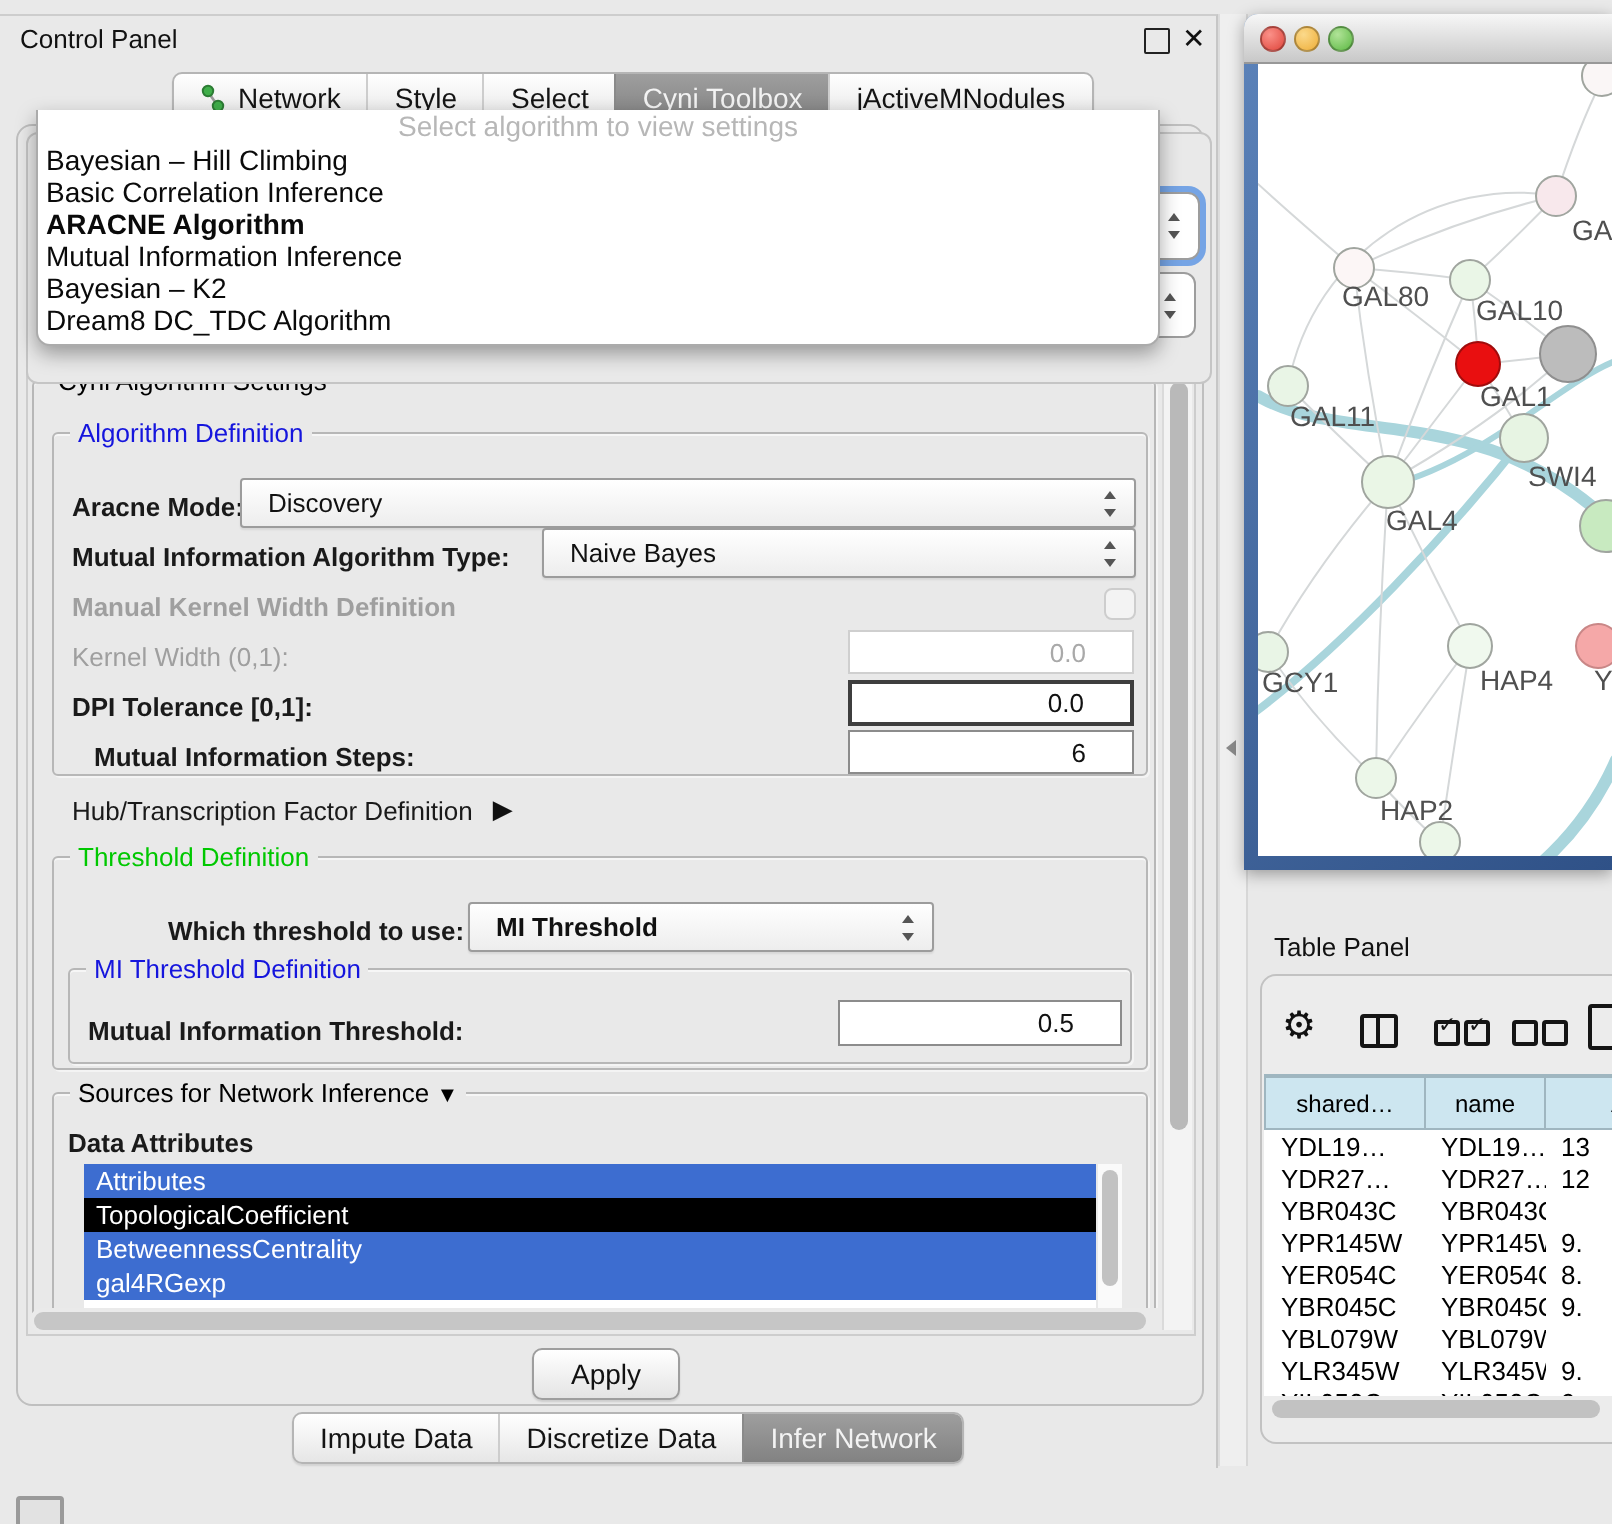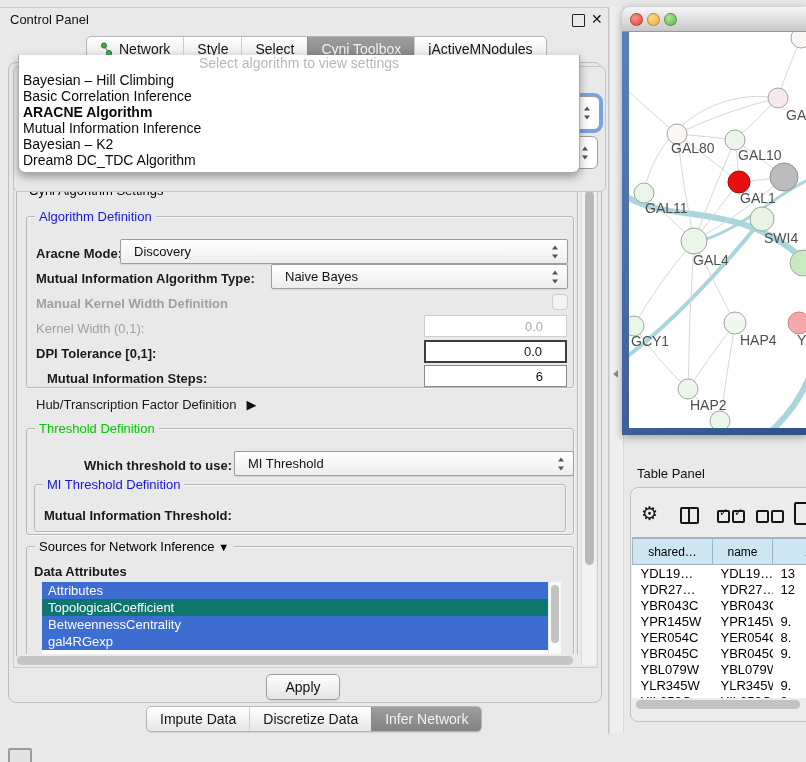--- a/index.html
+++ b/index.html
@@ -173,39 +173,40 @@
 
   <div class="abs" style="left:36px;top:397px;z-index:1;display:flex;align-items:center;">
     <span class="lbl">Hub/Transcription Factor Definition</span>
     <span style="margin-left:10px;font-size:13px;color:#111;">▶</span>
   </div>
 
   <div class="gb" style="left:26px;top:428px;width:546px;height:105px;z-index:1;">
     <span class="lg green">Threshold Definition</span>
   </div>
   <div class="abs lbl b" style="left:84px;top:458px;z-index:1;">Which threshold to use:</div>
-  <div class="combo" style="left:234px;top:451px;width:340px;height:25px;box-sizing:border-box;z-index:1;">
+  <div class="combo" style="left:234px;top:451px;width:233px;height:25px;box-sizing:border-box;z-index:1;font-weight:bold;">
     <span>MI Threshold</span>
     <span class="spin"></span>
   </div>
   <div class="gb" style="left:34px;top:484px;width:530px;height:46px;z-index:1;">
     <span class="lg blue">MI Threshold Definition</span>
   </div>
   <div class="abs lbl b" style="left:44px;top:508px;z-index:1;">Mutual Information Threshold:</div>
+  <div class="field" style="left:419px;top:500px;width:142px;height:23px;box-sizing:border-box;z-index:1;">0.5</div>
 
   <div class="gb" style="left:26px;top:546px;width:546px;height:112px;z-index:1;">
     <span class="lg">
       <span>Sources for Network Inference</span>
       <span style="font-size:11px;">▼</span>
     </span>
   </div>
   <div class="abs lbl b" style="left:34px;top:564px;z-index:1;">Data Attributes</div>
   <div id="attr-list" class="abs" style="left:42px;top:582px;width:506px;height:73px;overflow:hidden;background:#fff;z-index:1;">
       <div class="attr-item" style="background: rgb(61, 109, 208);">Attributes</div>
-      <div class="attr-item" style="background: #0f766e;">TopologicalCoefficient</div>
+      <div class="attr-item" style="background: #000000;">TopologicalCoefficient</div>
       <div class="attr-item" style="background: rgb(61, 109, 208);">BetweennessCentrality</div>
       <div class="attr-item" style="background: rgb(61, 109, 208);">gal4RGexp</div>
     </div>
   <div class="abs" style="left:549px;top:582px;width:12px;height:73px;background:#fafafa;z-index:1;">
     <div class="sb-thumb" style="left:2px;top:3px;width:8px;height:58px;background:#c2c2c2;"></div>
   </div>
 
   <div class="abs" style="left:15px;top:654px;width:571px;height:12px;background:#eaeaea;border-radius:6px;z-index:1;">
     <div class="sb-thumb" style="left:2px;top:1.5px;width:556px;height:9px;background:#c6c6c6;"></div>
   </div>

